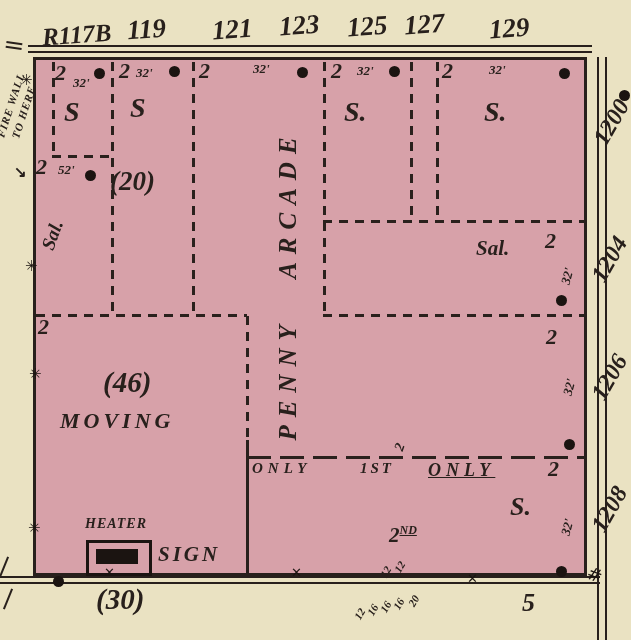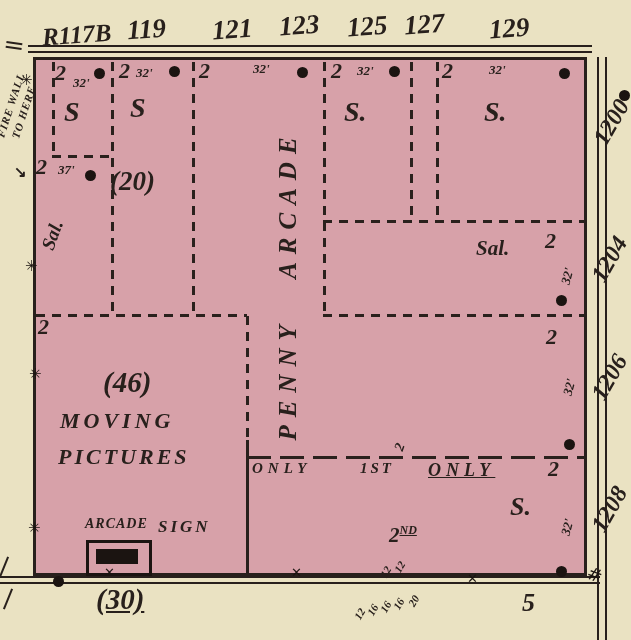--- a/index.html
+++ b/index.html
@@ -77,52 +77,51 @@
   <span class="t" style="left:357px;top:64px;font-size:13px;">32'</span>
   <span class="t" style="left:344px;top:98px;font-size:28px;">S.</span>
 
   <span class="t" style="left:442px;top:60px;font-size:22px;">2</span>
   <span class="t" style="left:489px;top:63px;font-size:13px;">32'</span>
   <span class="t" style="left:484px;top:98px;font-size:28px;">S.</span>
 
   <span class="t ctr" style="--r:-90deg;left:287px;top:285px;font-size:25px;letter-spacing:8px;word-spacing:26px;">PENNY ARCADE</span>
 
   <span class="t" style="left:36px;top:156px;font-size:22px;">2</span>
-  <span class="t" style="left:58px;top:163px;font-size:13px;">37'</span>
+  <span class="t" style="left:58px;top:163px;font-size:13px;">52'</span>
   <span class="t" style="left:110px;top:168px;font-size:27px;">(20)</span>
   <span class="t ctr" style="--r:-70deg;left:52px;top:235px;font-size:19px;">Sal.</span>
   <span class="t" style="left:38px;top:316px;font-size:22px;">2</span>
 
   <span class="t" style="left:476px;top:238px;font-size:21px;">Sal.</span>
   <span class="t" style="left:545px;top:230px;font-size:22px;">2</span>
   <span class="t ctr" style="--r:-75deg;left:567px;top:276px;font-size:13px;">32'</span>
 
   <span class="t" style="left:546px;top:326px;font-size:22px;">2</span>
   <span class="t ctr" style="--r:-75deg;left:569px;top:387px;font-size:13px;">32'</span>
 
   <span class="t" style="left:103px;top:368px;font-size:29px;">(46)</span>
   <span class="t" style="left:60px;top:410px;font-size:22px;letter-spacing:4px;">MOVING</span>
-  <span class="t" style="left:58px;top:446px;font-size:22px;letter-spacing:3px;">PICTURES</span>
 
   <span class="t" style="left:252px;top:461px;font-size:15px;letter-spacing:5px;">ONLY</span>
   <span class="t" style="left:360px;top:461px;font-size:15px;letter-spacing:3px;">1ST</span>
   <span class="t" style="left:428px;top:461px;font-size:18px;letter-spacing:5px;text-decoration:underline;">ONLY</span>
   <span class="t ctr" style="--r:-70deg;left:400px;top:447px;font-size:14px;">2</span>
 
   <span class="t" style="left:548px;top:458px;font-size:22px;">2</span>
   <span class="t" style="left:510px;top:494px;font-size:26px;">S.</span>
   <span class="t ctr" style="--r:-75deg;left:567px;top:527px;font-size:13px;">32'</span>
 
-  <span class="t" style="left:85px;top:517px;font-size:14px;letter-spacing:1px;">ARCADE</span>
+  <span class="t" style="left:85px;top:517px;font-size:14px;letter-spacing:1px;">HEATER</span>
   <div class="heater-box"></div>
   <div class="heater-core"></div>
-  <span class="t" style="left:158px;top:518px;font-size:17px;letter-spacing:3px;">SIGN</span>
+  <span class="t" style="left:158px;top:544px;font-size:21px;letter-spacing:3px;">SIGN</span>
   <span class="t" style="left:389px;top:524px;font-size:21px;"><span>2</span><sup class="nd">ND</sup></span>
 
-  <span class="t" style="left:96px;top:585px;font-size:29px;text-decoration:underline;">(30)</span>
+  <span class="t" style="left:96px;top:585px;font-size:29px;">(30)</span>
   <span class="t" style="left:522px;top:590px;font-size:26px;">5</span>
 
   <span class="t ctr" style="--r:-60deg;left:386px;top:572px;font-size:11px;">12</span>
   <span class="t ctr" style="--r:-60deg;left:400px;top:567px;font-size:11px;">12</span>
   <span class="t ctr" style="--r:-60deg;left:360px;top:614px;font-size:11px;">12</span>
   <span class="t ctr" style="--r:-60deg;left:373px;top:610px;font-size:11px;">16</span>
   <span class="t ctr" style="--r:-60deg;left:386px;top:607px;font-size:11px;">16</span>
   <span class="t ctr" style="--r:-60deg;left:399px;top:604px;font-size:11px;">16</span>
   <span class="t ctr" style="--r:-60deg;left:414px;top:601px;font-size:11px;">20</span>
 

